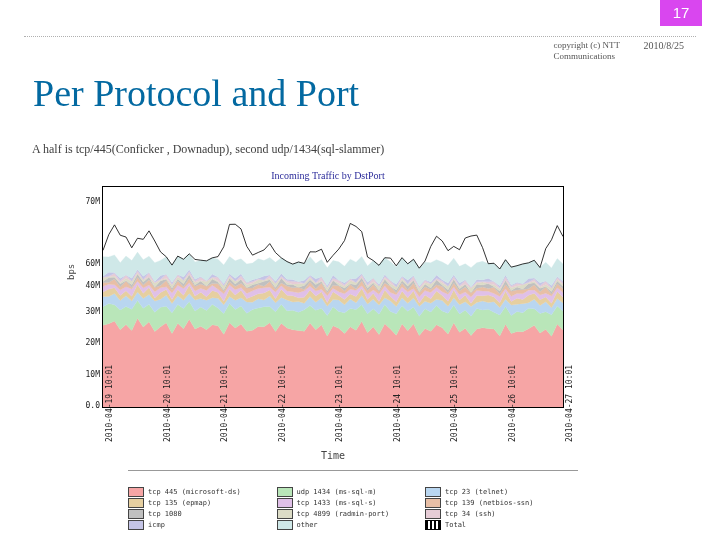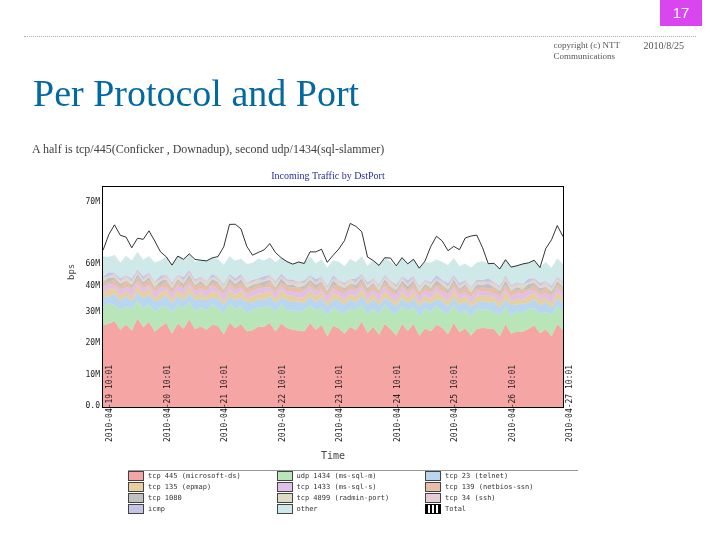--- a/index.html
+++ b/index.html
@@ -130,21 +130,21 @@
     transform: rotate(-90deg);
     transform-origin: left top;
     white-space: nowrap;
   }
   .legend {
     position: absolute;
     top: 300px;
     left: 60px;
     right: 10px;
     border-top: 1px solid #999;
-    padding-top: 0;
+    padding-top: 16px;
     display: flex;
     flex-wrap: wrap;
     font-family: monospace;
     font-size: 7px;
     color: #333;
   }
   .legend-item {
     width: 33%;
     display: flex;
     align-items: center;

